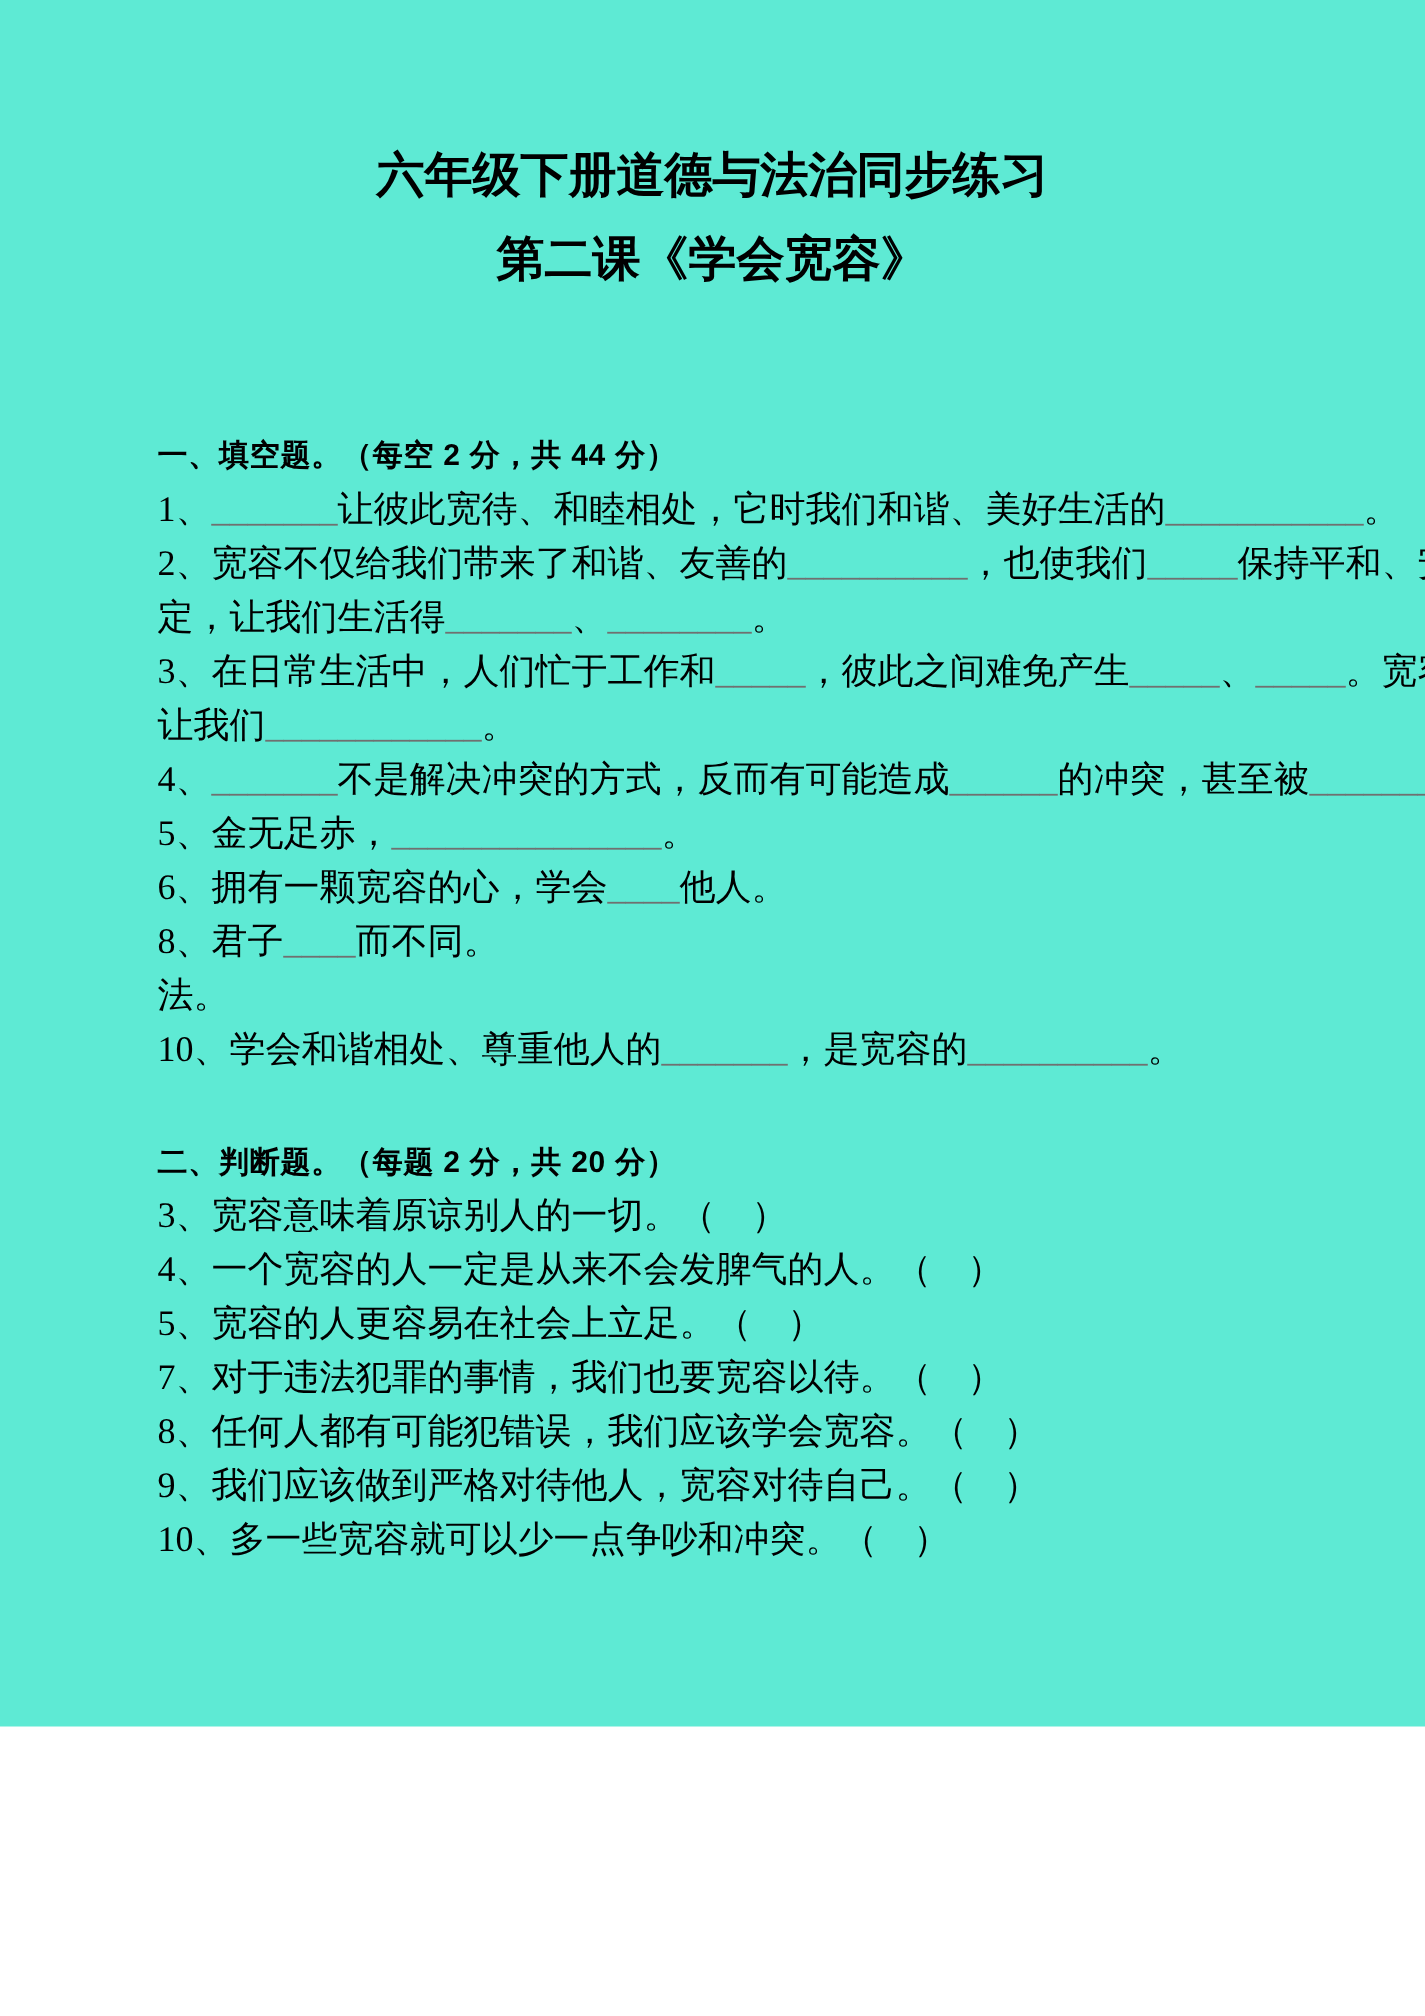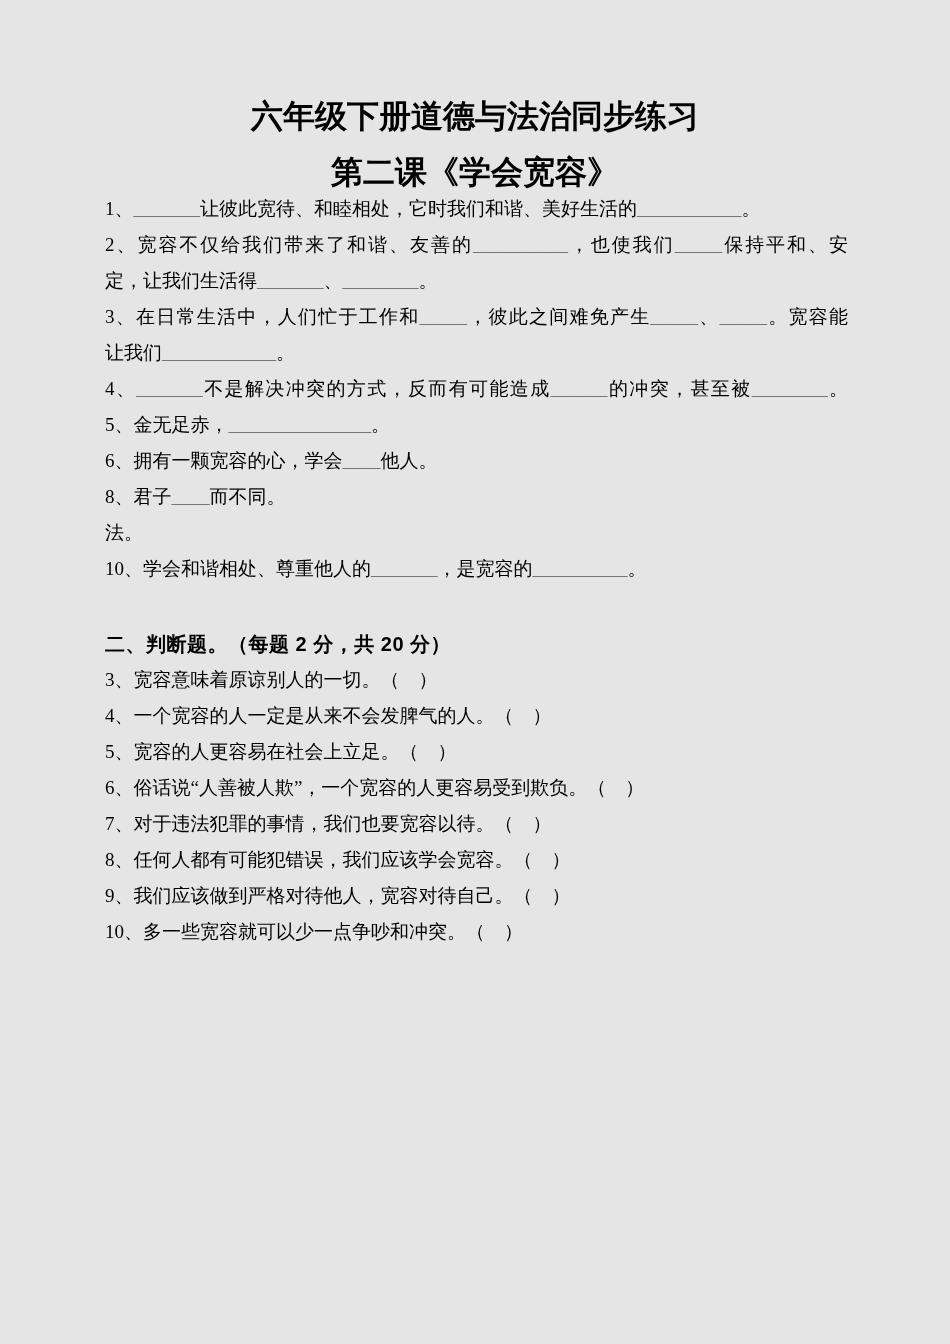--- a/index.html
+++ b/index.html
@@ -10,22 +10,22 @@
     width: 950px;
     height: 1344px;
     background: #ffffff;
     color: #000000;
     font-family: "Liberation Serif", "DejaVu Serif", serif;
     overflow: hidden;
   }
   .page {
     position: relative;
     width: 950px;
-    height: 1344px;
-    background: #e5e5e5;
+    height: 1151px;
+    background: #5eead4;
   }
   .content {
     padding: 0 102px 0 105px; 
   }
   .doc-title {
     text-align: center;
     font-weight: bold;
     font-size: 32px;
     line-height: 38px;
     margin: 0;
@@ -40,21 +40,21 @@
     font-family: "Liberation Sans", "DejaVu Sans", sans-serif;
     font-weight: bold;
     font-size: 20px;
     line-height: 36px;
     white-space: nowrap;
     letter-spacing: 0.5px;
   }
   .sec-heading.sec1 { margin-top: 95px; }
   .sec-heading.sec2 { margin-top: 39px; }
   .q-line {
-    font-size: 19px;
+    font-size: 24px;
     line-height: 36px;
     white-space: nowrap;
   }
   
   .q-line.stretch {
     text-align: justify;
     text-align-last: justify;
   }
   
   .blank {
@@ -63,38 +63,38 @@
 </style>
 </head>
 <body>
 
 <div class="page">
   <h1 class="doc-title first">六年级下册道德与法治同步练习</h1>
   <h1 class="doc-title second">第二课《学会宽容》</h1>
 
   <div class="content">
 
+    <div class="sec-heading sec1">一、填空题。（每空 2 分，共 44 分）</div>
 
     <div class="q-line">1、<span class="blank">_______</span>让彼此宽待、和睦相处，它时我们和谐、美好生活的<span class="blank">___________</span>。</div>
     <div class="q-line stretch">2、宽容不仅给我们带来了和谐、友善的<span class="blank">__________</span>，也使我们<span class="blank">_____</span>保持平和、安</div>
     <div class="q-line">定，让我们生活得<span class="blank">_______</span>、<span class="blank">________</span>。</div>
     <div class="q-line stretch">3、在日常生活中，人们忙于工作和<span class="blank">_____</span>，彼此之间难免产生<span class="blank">_____</span>、<span class="blank">_____</span>。宽容能</div>
     <div class="q-line">让我们<span class="blank">____________</span>。</div>
     <div class="q-line stretch">4、<span class="blank">_______</span>不是解决冲突的方式，反而有可能造成<span class="blank">______</span>的冲突，甚至被<span class="blank">________</span>。</div>
     <div class="q-line">5、金无足赤，<span class="blank">_______________</span>。</div>
     <div class="q-line">6、拥有一颗宽容的心，学会<span class="blank">____</span>他人。</div>
     <div class="q-line">8、君子<span class="blank">____</span>而不同。</div>
     <div class="q-line">法。</div>
     <div class="q-line">10、学会和谐相处、尊重他人的<span class="blank">_______</span>，是宽容的<span class="blank">__________</span>。</div>
 
     <div class="sec-heading sec2">二、判断题。（每题 2 分，共 20 分）</div>
 
     <div class="q-line">3、宽容意味着原谅别人的一切。（　）</div>
     <div class="q-line">4、一个宽容的人一定是从来不会发脾气的人。（　）</div>
     <div class="q-line">5、宽容的人更容易在社会上立足。（　）</div>
-    <div class="q-line">6、俗话说“人善被人欺”，一个宽容的人更容易受到欺负。（　）</div>
     <div class="q-line">7、对于违法犯罪的事情，我们也要宽容以待。（　）</div>
     <div class="q-line">8、任何人都有可能犯错误，我们应该学会宽容。（　）</div>
     <div class="q-line">9、我们应该做到严格对待他人，宽容对待自己。（　）</div>
     <div class="q-line">10、多一些宽容就可以少一点争吵和冲突。（　）</div>
 
   </div>
 </div>
 
 </body></html>

